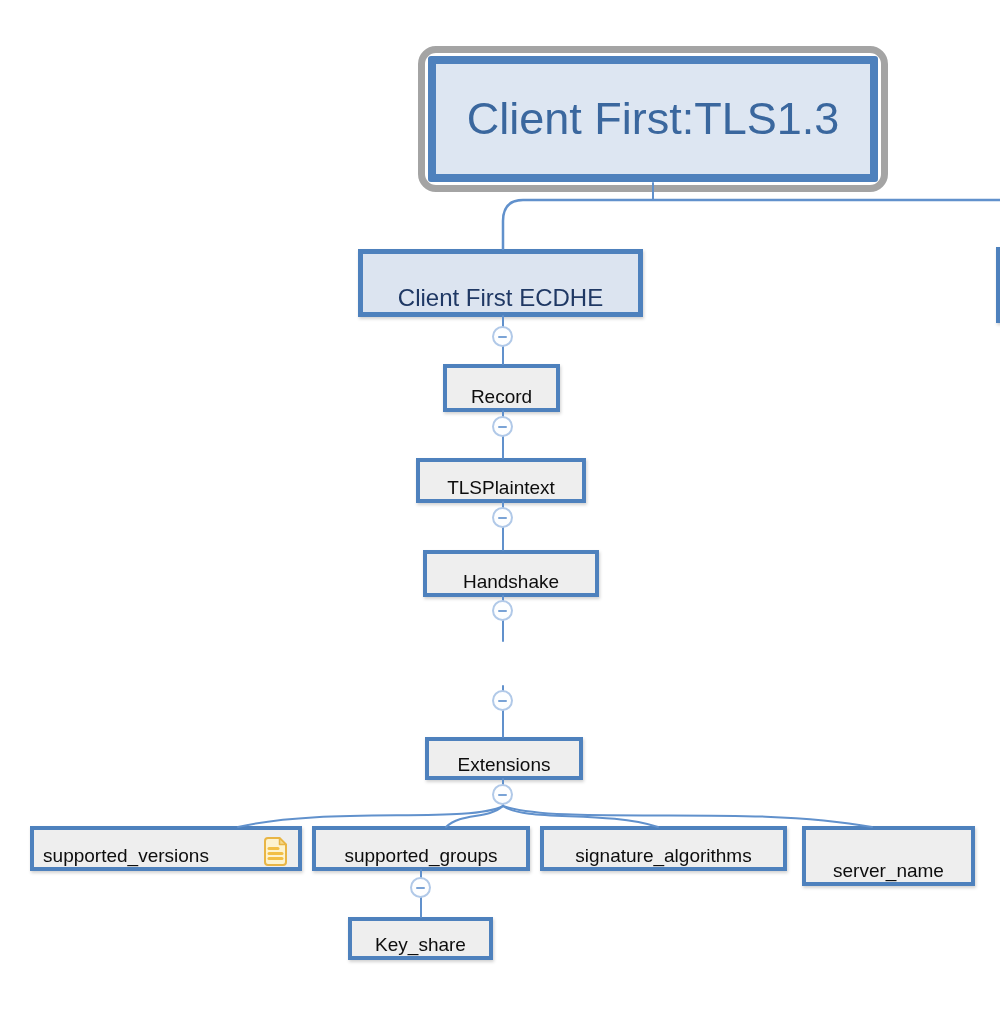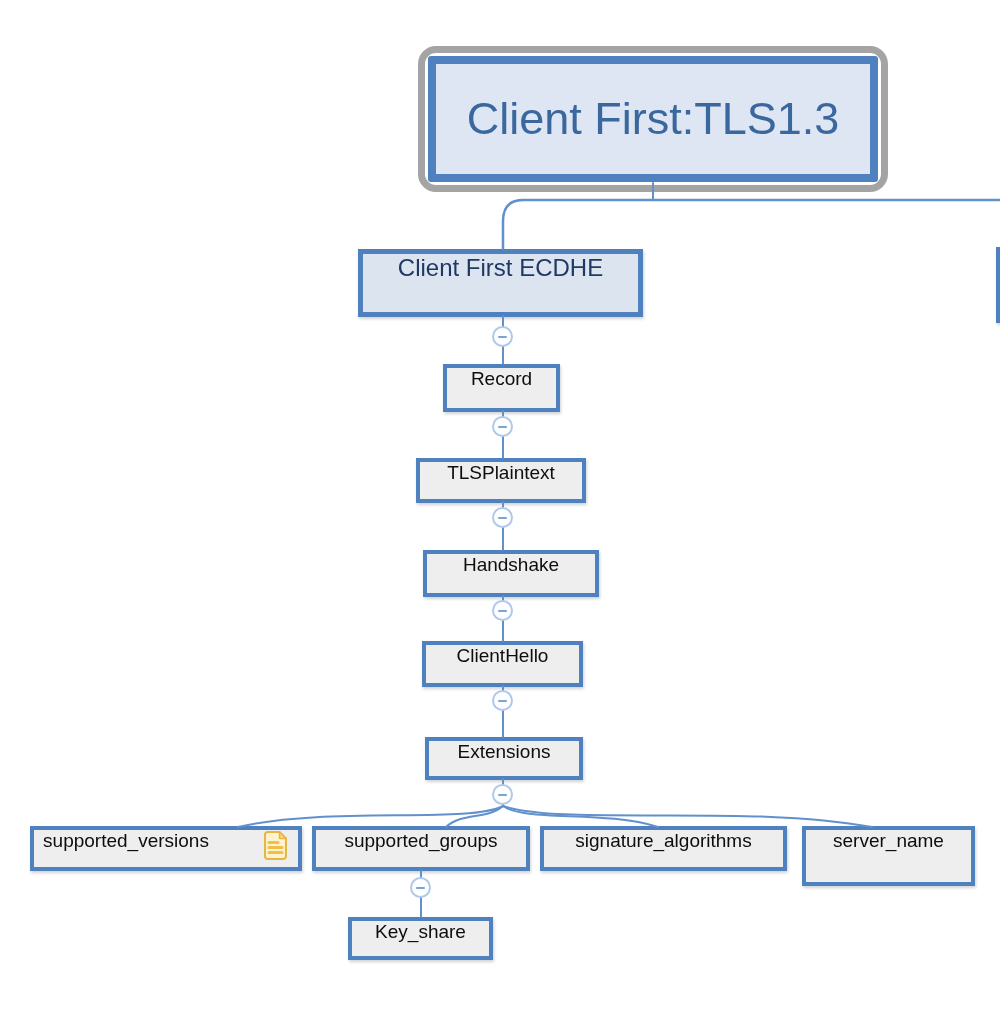--- a/index.html
+++ b/index.html
@@ -17,21 +17,21 @@
     width: 1000px; height: 1018px;
     z-index: 3;
     pointer-events: none;
   }
   .node {
     position: absolute;
     box-sizing: border-box;
     border: 4px solid #4e81bd;
     background: #eeeeee;
     display: flex;
-    align-items: flex-start;
+    align-items: flex-end;
     justify-content: center;
     font-size: 19px;
     color: #0d0d0d;
     white-space: nowrap;
     z-index: 2;
     box-shadow: 1px 2px 3px rgba(0,0,0,0.18);
   }
   .node .lbl { pointer-events: none; }
   .node.branch {
     border-width: 5px;
@@ -124,23 +124,20 @@
   </div>
 
   <div class="node" style="left:443px; top:364px; width:117px; height:48px;">
     <span class="lbl">Record</span>
   </div>
 
   <div class="node" style="left:423px; top:550px; width:176px; height:47px;">
     <span class="lbl">Handshake</span>
   </div>
 
-  <div class="node" style="left:422px; top:641px; width:161px; height:46px;">
-    <span class="lbl">ClientHello</span>
-  </div>
 
   <div class="node" style="left:425px; top:737px; width:158px; height:43px;">
     <span class="lbl">Extensions</span>
   </div>
 
   <div class="node" style="left:30px; top:826px; width:272px; height:45px;gap:44px;">
     <span class="lbl">supported_versions</span>
     <svg class="note-icon" width="27" height="31" viewBox="0 0 27 31" xmlns="http://www.w3.org/2000/svg">
       <path d="M3 5 Q3 2 6 2 H17.5 L24 8.5 V26 Q24 29 21 29 H6 Q3 29 3 26 Z" fill="#fdf3cf" stroke="#e8b545" stroke-width="2" stroke-linejoin="round"></path>
       <path d="M17.5 2 V8.5 H24 Z" fill="#f6d98a" stroke="#e8b545" stroke-width="1.5" stroke-linejoin="round"></path>

